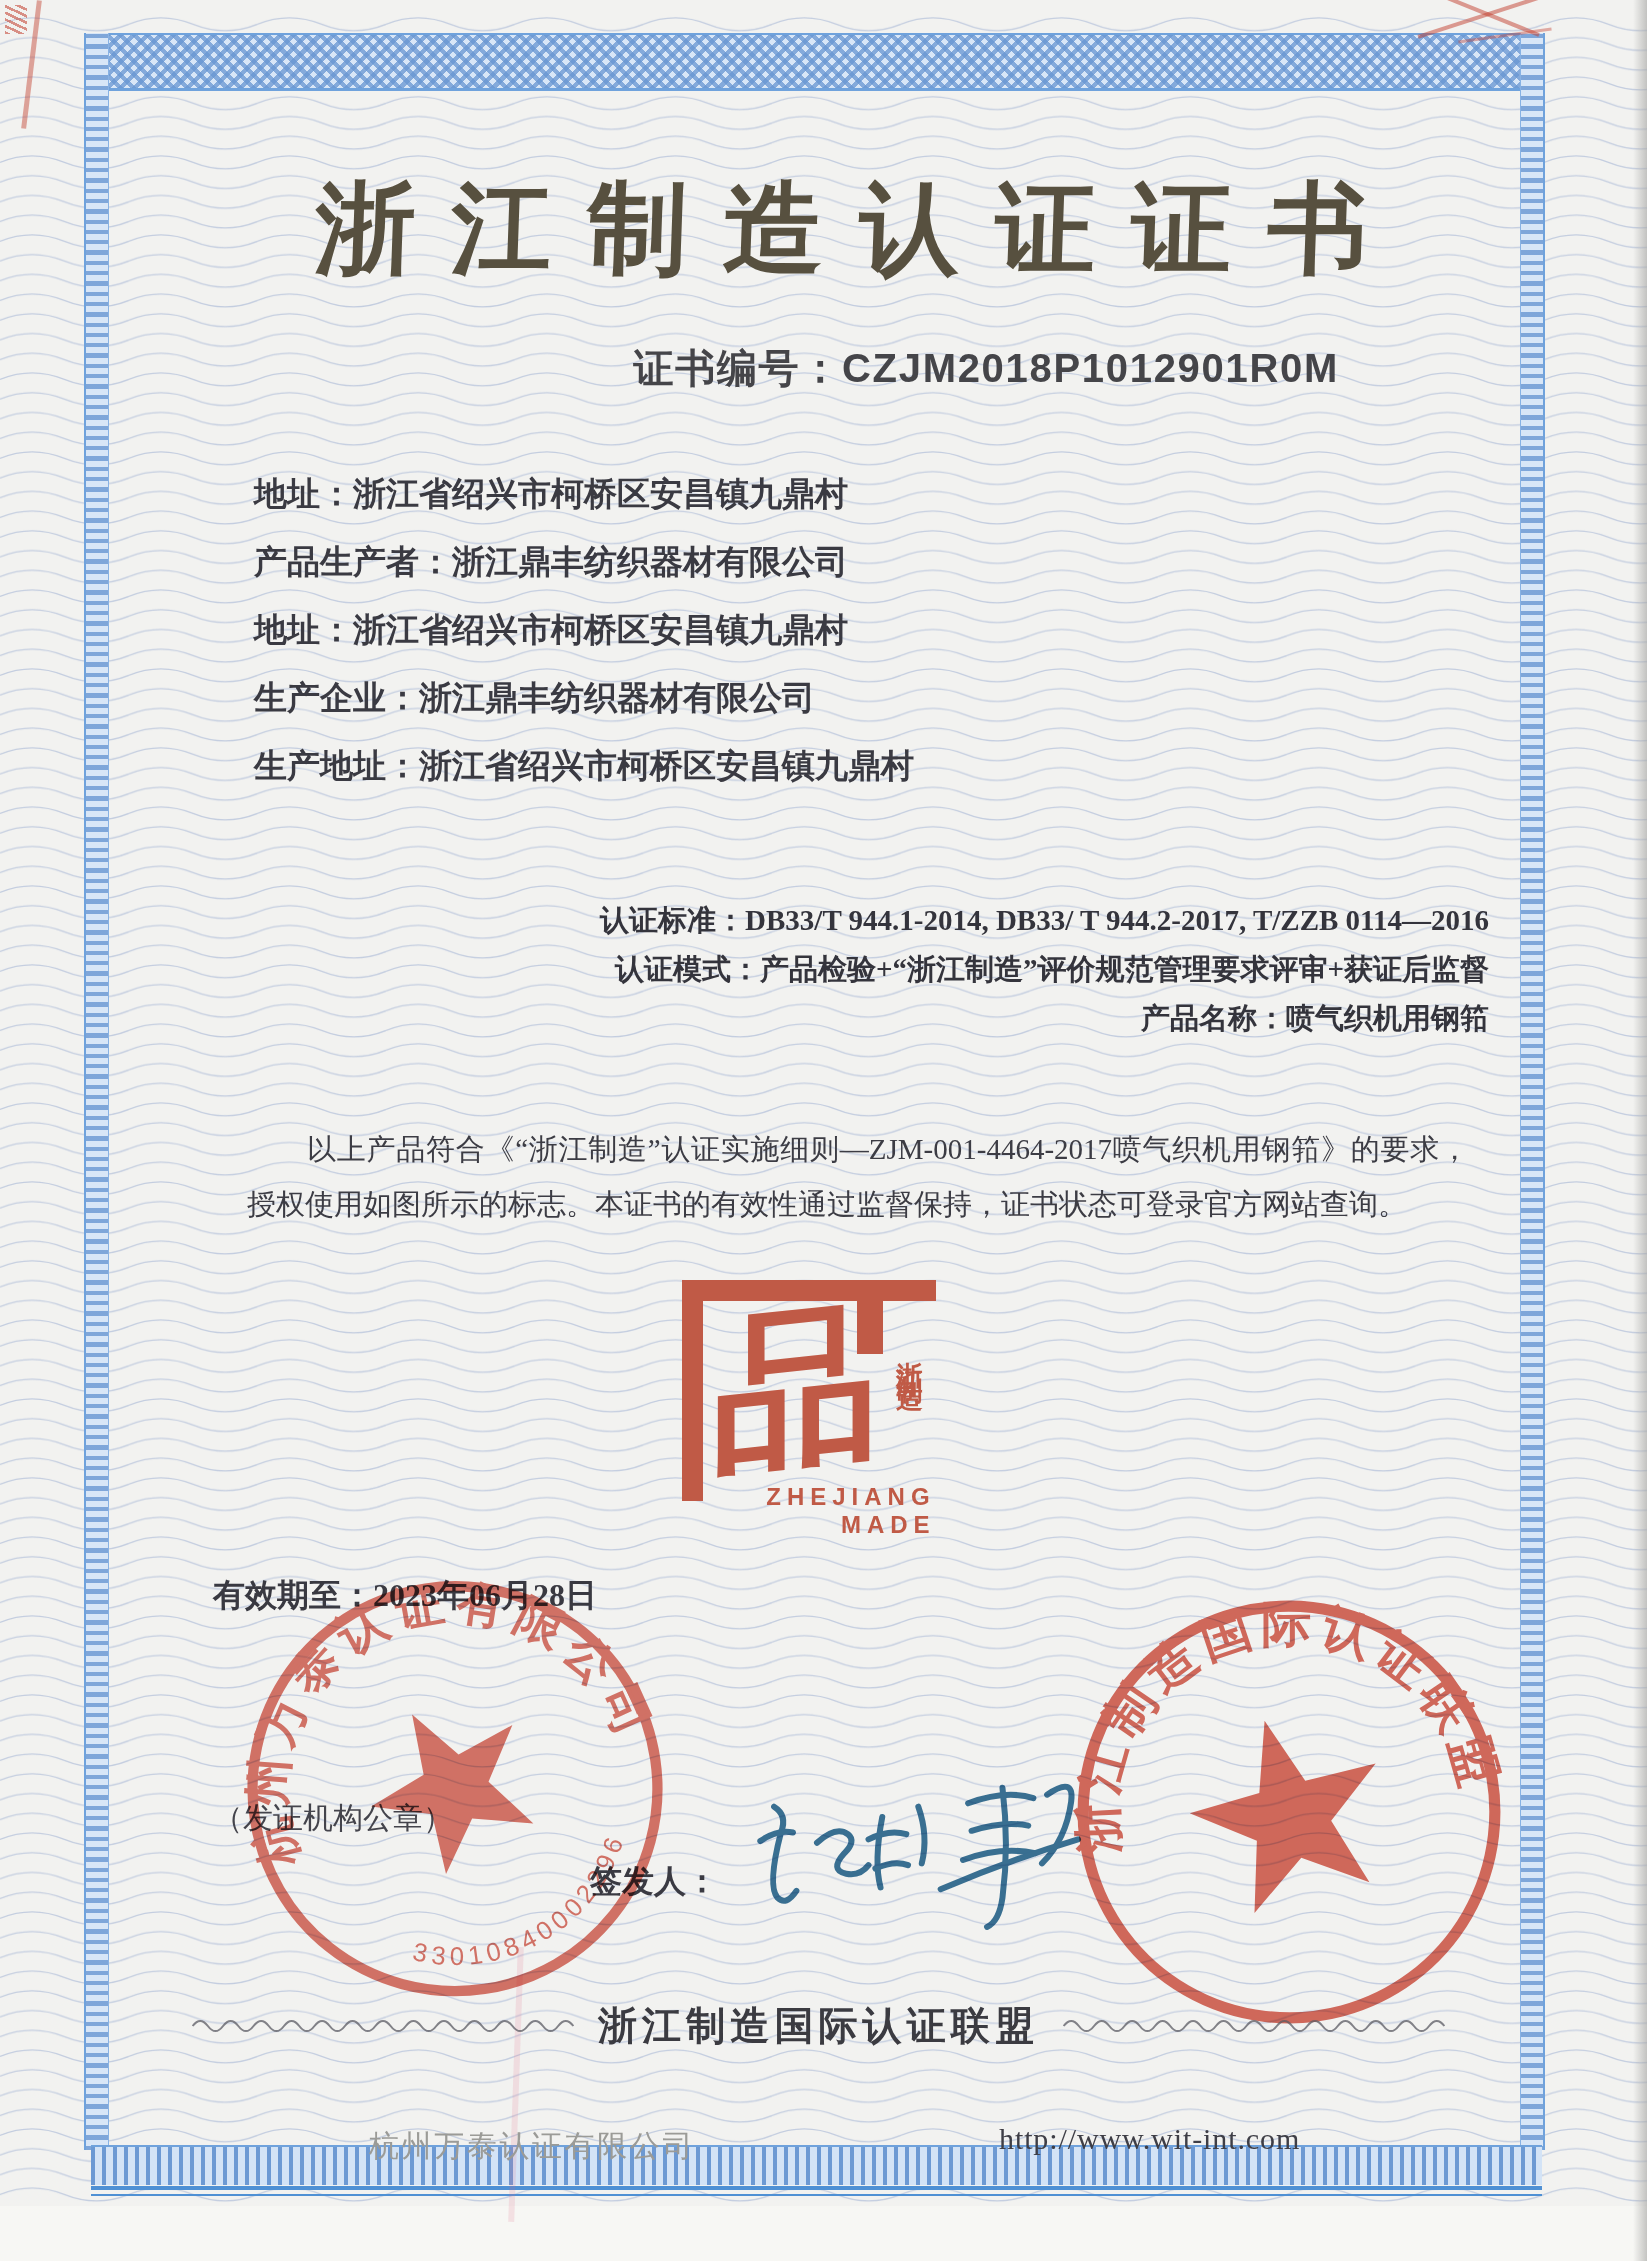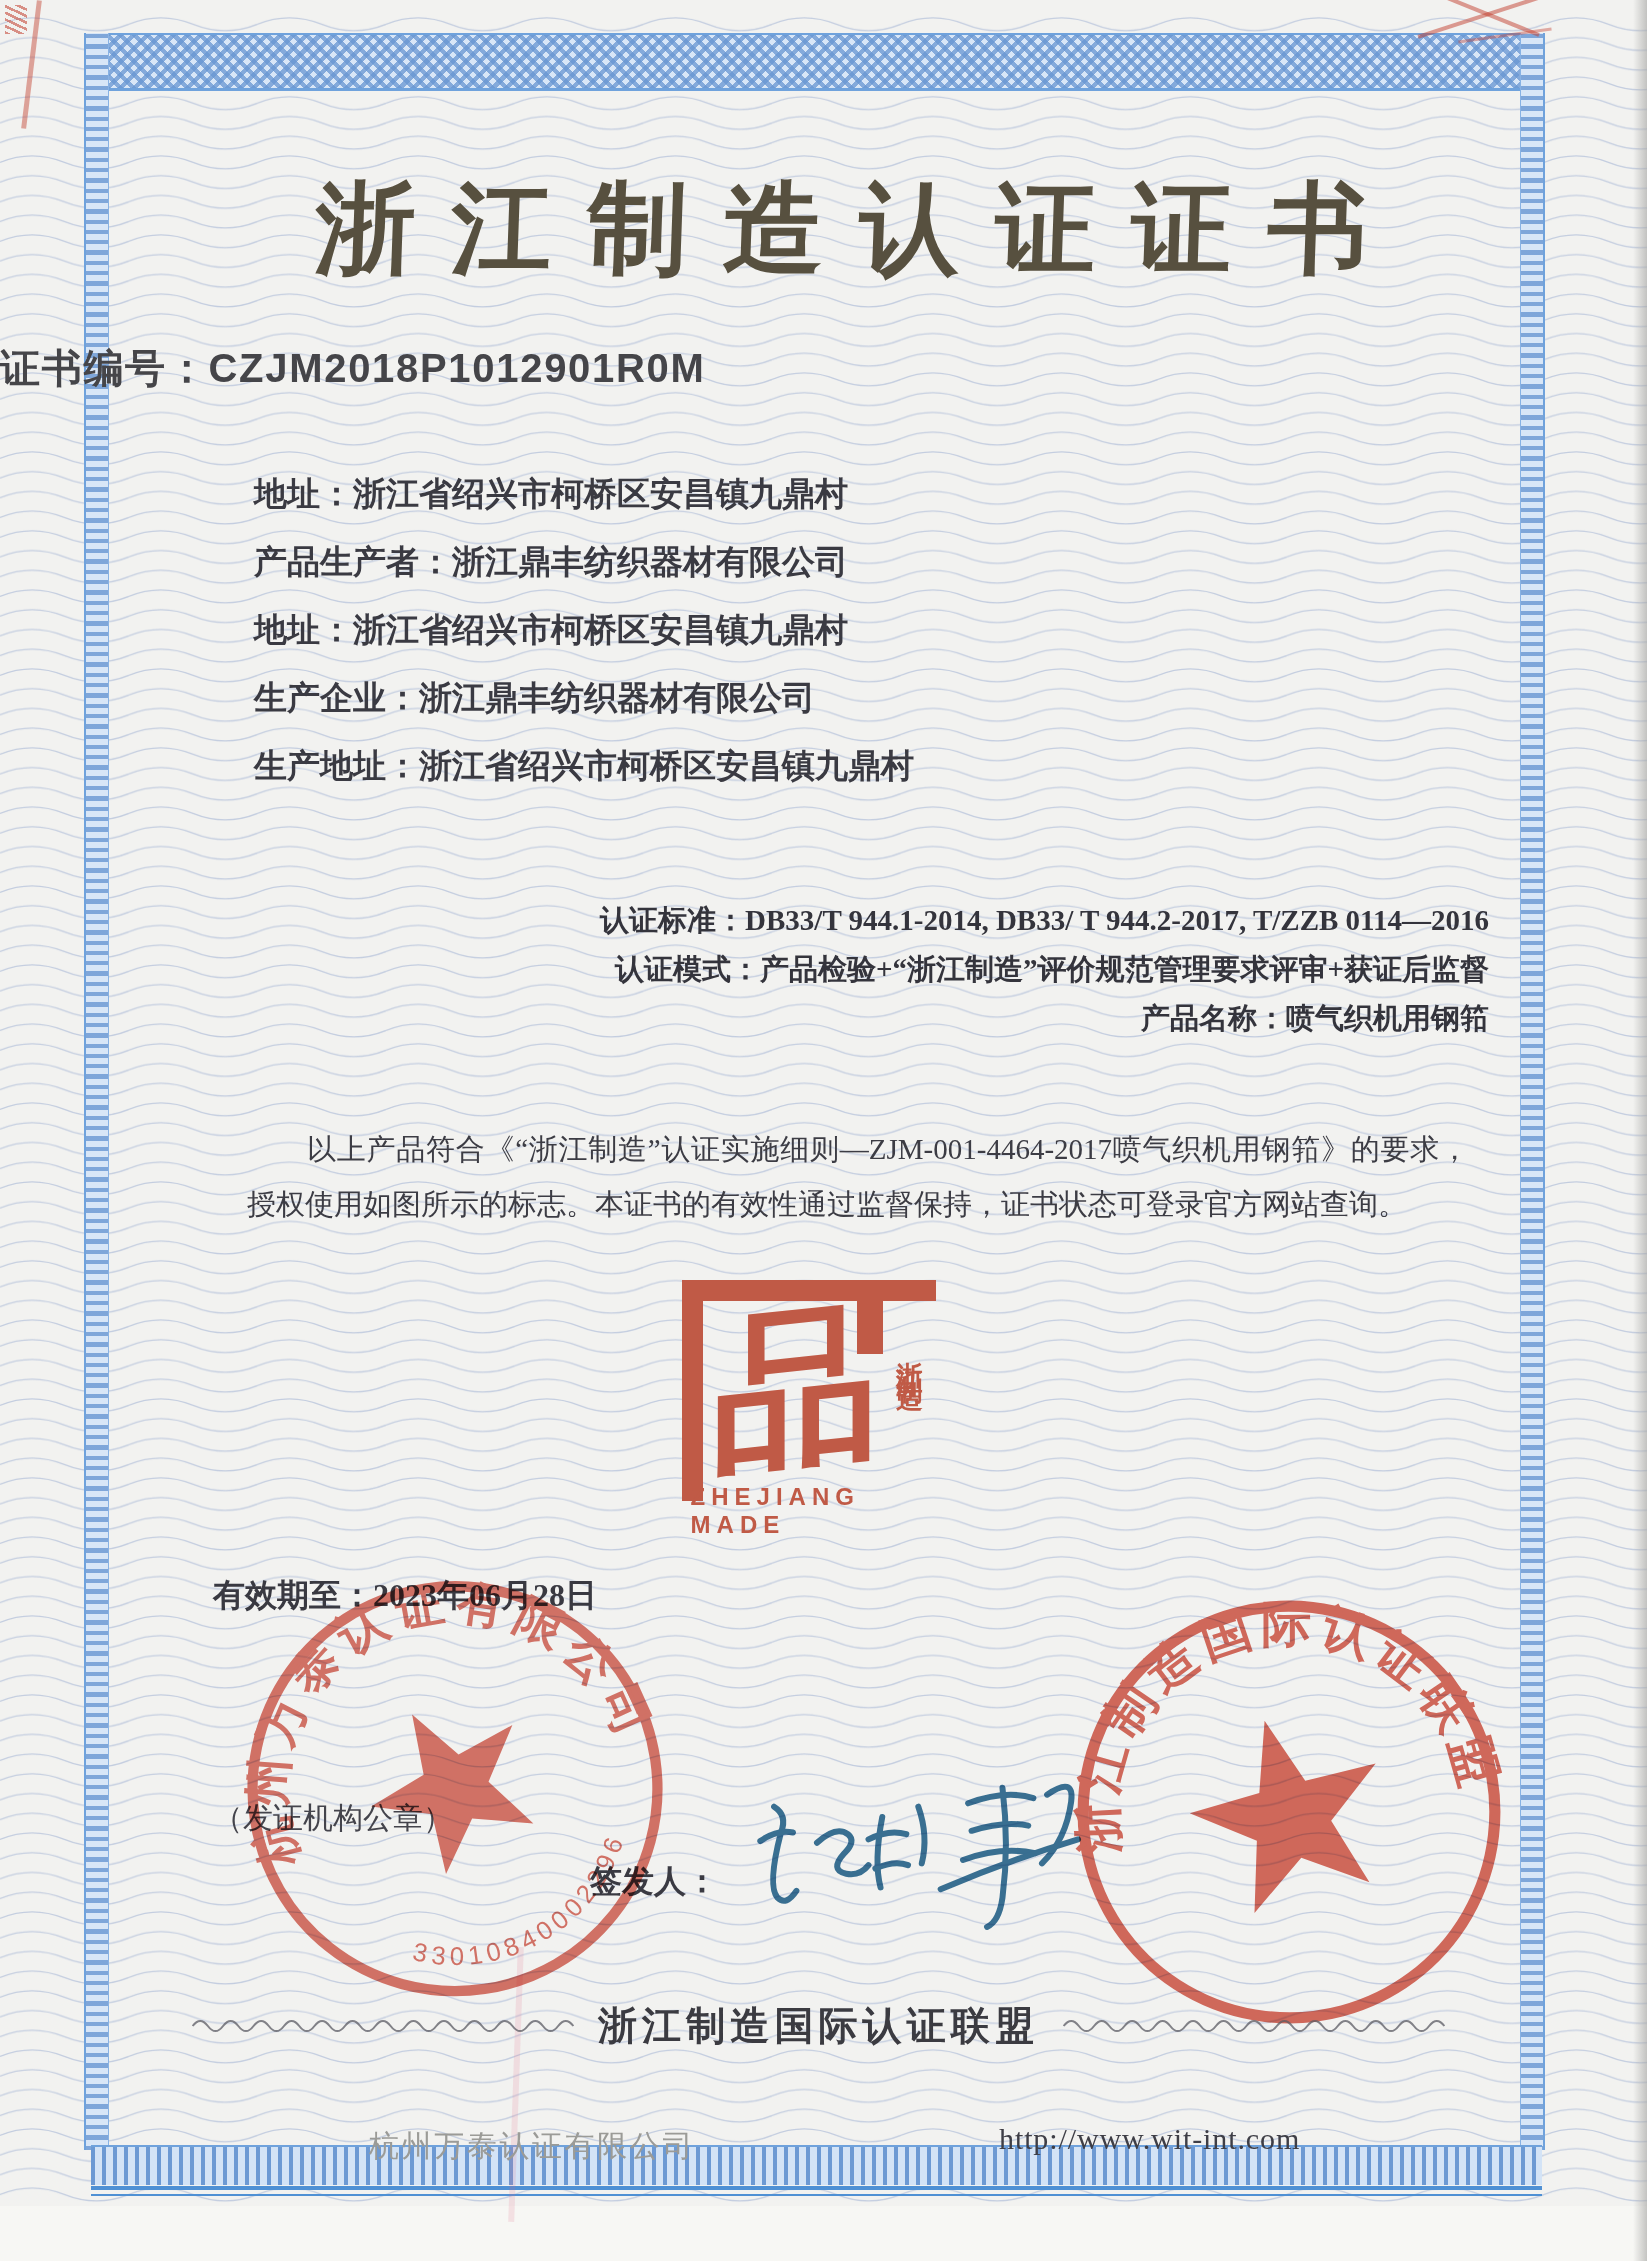--- a/index.html
+++ b/index.html
@@ -33,21 +33,21 @@
       repeating-linear-gradient(25deg,#c23d2d 0 2.6px,rgba(0,0,0,0) 2.6px 6px);}
   #art-tr1{left:1415px;top:15.4px;width:129px;height:4.3px;transform:rotate(-18deg);opacity:.5;}
   #art-tr2{left:1431px;top:12px;width:112px;height:4.3px;transform:rotate(22deg);opacity:.5;}
   #art-tr3{left:1458px;top:34px;width:94px;height:3.4px;transform:rotate(-8deg);opacity:.4;}
   #art-bl{left:513px;top:1947px;width:6px;height:275px;background:#e06a8a;opacity:.16;transform:rotate(2deg);}
   
   #title{left:0;top:163px;width:1647px;text-align:center;
       font-size:100px;font-weight:700;color:#57503f;letter-spacing:36px;padding-left:36px;
       font-family:"Liberation Serif",serif;transform:skewX(-2deg);}
   
-  #certline{left:0;top:341px;width:1339px;text-align:left;font-size:40px;font-weight:700;
+  #certline{left:0;top:341px;width:1339px;text-align:right;font-size:40px;font-weight:700;
       color:#454549;letter-spacing:1.7px;font-family:"Liberation Sans",sans-serif;}
   
   #parties{left:254px;top:460px;width:1218px;font-size:33px;font-weight:600;color:#3a3a42;}
   #parties .row{line-height:68px;height:68px;white-space:nowrap;}
   
   #details{left:254px;top:896px;width:1235px;font-size:29px;font-weight:600;color:#34343c;text-align:right;}
   #details .row{line-height:49px;height:49px;white-space:nowrap;}
   
   #statement{left:247px;top:1122px;width:1222px;font-size:29px;line-height:55px;color:#3c3c44;
       text-align:justify;text-indent:60px;font-weight:500;}
@@ -55,21 +55,21 @@
   #logo{left:682px;top:1280px;width:254px;height:259px;color:#c05a46;}
   #logo .bar{position:absolute;background:#c05a46;}
   #logo-top{left:0;top:0;width:100%;height:21.4px;}
   #logo-leftbar{left:0;top:0;width:21.4px;height:221px;}
   #logo-stub{right:53px;top:0;width:26px;height:74px;}
   #logo-glyph{position:absolute;left:19px;top:19px;width:189px;height:189px;
       font-size:168px;line-height:180px;text-align:center;font-weight:700;
       transform:rotate(-6deg) skewX(-6deg);font-family:"Liberation Serif",serif;}
   #logo-vert{position:absolute;right:8.6px;top:60px;writing-mode:vertical-rl;
       font-size:26.6px;letter-spacing:7.7px;font-weight:700;font-family:"Liberation Sans",sans-serif;}
-  #logo-caption{position:absolute;left:8.6px;bottom:0;width:245px;text-align:left;
+  #logo-caption{position:absolute;left:8.6px;bottom:0;width:245px;text-align:right;
       font-size:24px;font-weight:700;letter-spacing:6px;font-family:"Liberation Sans",sans-serif;}
   
   #dates{left:213px;top:1560px;font-size:32px;font-weight:600;color:#393941;}
   #dates .row{line-height:70px;height:70px;white-space:nowrap;}
   #seal-note{left:213px;top:1798px;font-size:30px;color:#44444c;font-weight:500;}
   
   #issuer-label{left:590px;top:1860px;font-size:32px;font-weight:600;color:#3a3a42;}
   #signature{left:738px;top:1750px;width:395px;height:189px;mix-blend-mode:multiply;}
   
   .stamp{mix-blend-mode:multiply;}

